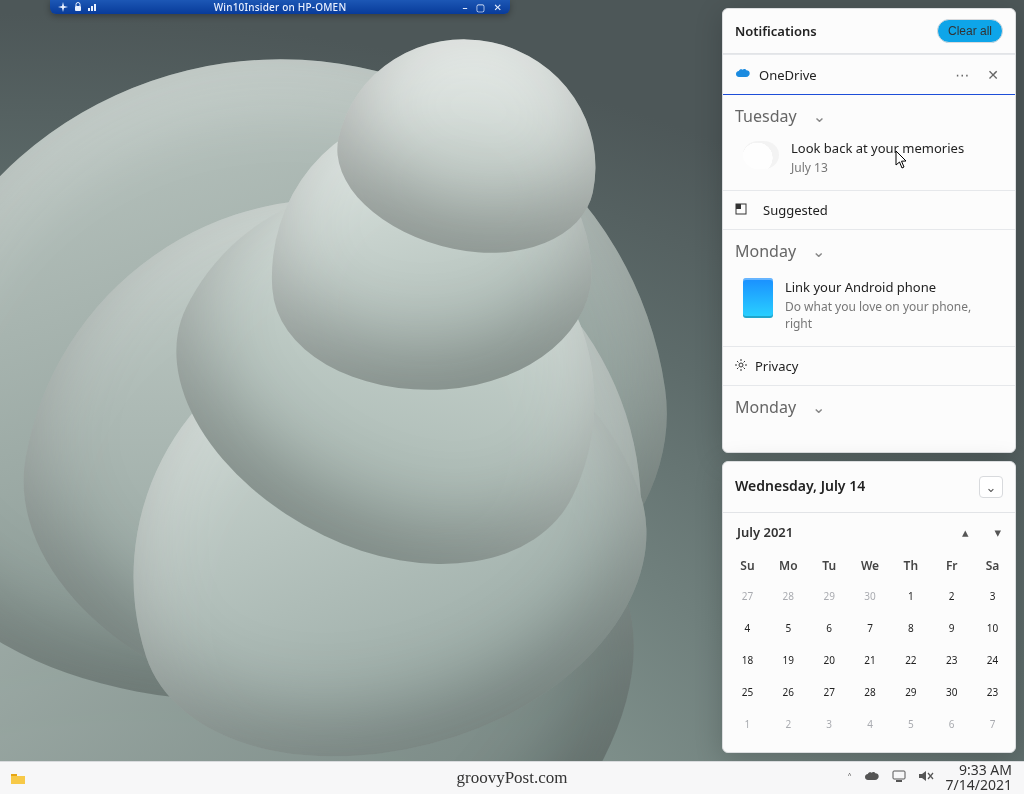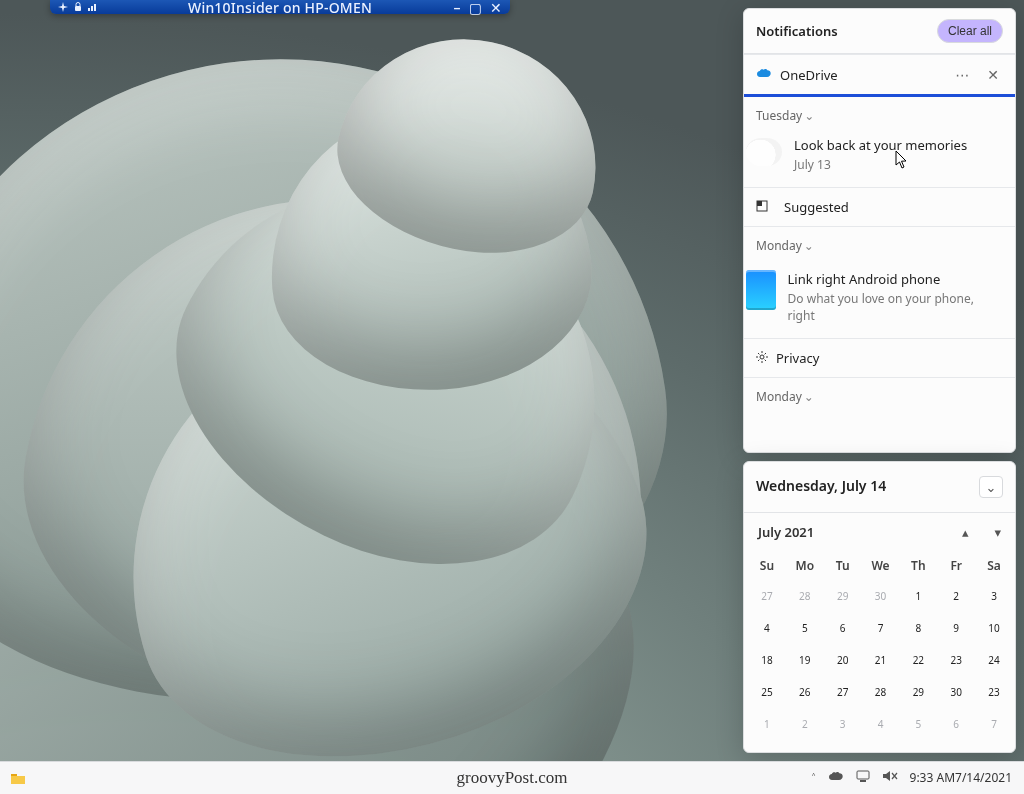--- a/index.html
+++ b/index.html
@@ -27,53 +27,53 @@
   .p5{left:270px;top:110px;width:320px;height:280px;background:linear-gradient(170deg,#dfe7e3,#a6b5af);transform:rotate(-4deg);}
   .p6{left:-260px;top:420px;width:900px;height:620px;background:linear-gradient(170deg,#a9b6b1,#6e7e7a);transform:rotate(-28deg);opacity:.9;}
   .p7{left:340px;top:40px;width:260px;height:210px;background:linear-gradient(165deg,#e7ece9,#b1beb8);transform:rotate(12deg);}
 
   
   .rdp-bar {
     position:absolute; top:0; left:50px; width:460px; height:14px;
     background: linear-gradient(#1c57b5,#083b9a);
     border-radius: 0 0 6px 6px; color:#eaf1ff;
     display:flex; align-items:center; gap:8px;
-    padding:0 8px; font-size:14px; letter-spacing:.2px; font-weight:500;
+    padding:0 8px; font-size:10px; letter-spacing:.2px; font-weight:500;
     box-shadow:0 2px 6px rgba(0,0,0,.3);
   }
   .rdp-bar .t-left{display:flex;gap:6px;align-items:center}
   .rdp-bar .title{position:absolute;left:0;right:0;text-align:center;pointer-events:none}
   .rdp-bar .t-right{margin-left:auto;display:flex;gap:8px;align-items:center}
   .rdp-bar svg{display:block}
 
   
   .flyout {
-    position:absolute; top:8px; right:8px; width:273px; bottom:41px;
+    position:absolute; top:8px; right:8px; width:294px; bottom:41px;
     display:flex; flex-direction:column; gap:8px;
   }
   .panel {
     background:#fcfcfc; border:1px solid #dcdee0; border-radius:6px;
     box-shadow:0 6px 28px rgba(0,0,0,.18);
   }
   
   .notif-panel{flex:1 1 auto; display:flex;flex-direction:column;}
   .notif-head{display:flex;align-items:center;justify-content:space-between;padding:10px 12px}
   .notif-title{font-weight:600;color:#222}
-  .clear-btn{background:#c4b5fd;border:1px solid #d8dadd;border-radius:12px;font-size:12px;padding:4px 10px;color:#333;cursor:pointer}
+  .clear-btn{background:#0ea5e9;border:1px solid #d8dadd;border-radius:12px;font-size:12px;padding:4px 10px;color:#333;cursor:pointer}
   .rule{height:1px;background:#e2e4e7;margin:0}
 
-  .app-row{display:flex;align-items:center;gap:8px;padding:10px 12px;border-top:1px solid #e6e8eb;border-bottom:3px solid #1d4ed8}
+  .app-row{display:flex;align-items:center;gap:8px;padding:10px 12px;border-top:1px solid #e6e8eb;border-bottom:1px solid #1d4ed8}
   .app-row .label{font-size:13px;color:#222}
   .app-row .spacer{flex:1}
   .app-row .dots{color:#666;font-size:14px;letter-spacing:2px;padding:0 4px;cursor:pointer}
   .app-row .x{color:#666;font-size:14px;cursor:pointer;padding:0 4px}
 
-  .day-row{display:flex;align-items:flex-end;gap:2px;padding:10px 12px;color:#666;font-size:12px}
+  .day-row{display:flex;align-items:flex-end;gap:16px;padding:10px 12px;color:#666;font-size:16px}
   .chev{color:#888}
-  .notif-item{display:flex;gap:12px;padding:2px 14px 14px 2px}
+  .notif-item{display:flex;gap:12px;padding:2px 14px 14px 20px}
   .thumb{width:36px;height:28px;border-radius:3px;margin-top:2px}
   .thumb.cloud{background:radial-gradient(circle at 40% 60%,#fff 55%,#f0f0f0 56%),#fff;opacity:.7;border-radius:50%/60%;}
   .item-main .h{font-size:13px;color:#222;margin-bottom:2px}
   .item-main .sub{font-size:12px;color:#777}
 
   .suggested{display:flex;align-items:center;gap:16px;padding:10px 12px;border-top:1px solid #e6e8eb;border-bottom:1px solid #e6e8eb;font-size:13px;color:#222}
   .phone-thumb{width:30px;height:40px;border-radius:3px;background:linear-gradient(#1a8fff,#2ad2ff);box-shadow:inset 0 2px 0 #ffffff55,inset 0 -2px 0 #00000033}
   .notif-item.phone{padding-top:6px}
 
   .privacy-row{display:flex;align-items:flex-start;gap:8px;padding:10px 12px;border-top:1px solid #e6e8eb;border-bottom:1px solid #e6e8eb;font-size:13px;color:#222}
@@ -93,21 +93,21 @@
   .wk div{height:32px;display:flex;align-items:center;justify-content:center;font-size:10px;color:#222}
   .wk div.muted{color:#a9abb0}
   .wk div.today{background:#0b74da;color:#fff;border-radius:50%;width:28px;height:28px;margin:auto;font-weight:600}
 
   
   .taskbar{position:absolute;left:0;right:0;bottom:0;height:33px;background:#f7f7f8;border-top:1px solid #d9dbde;display:flex;align-items:center}
   .taskbar .left{display:flex;gap:8px;align-items:center;padding-left:10px}
   .taskbar .fexp{width:14px;height:14px}
   .taskbar .center{position:absolute;left:0;right:0;text-align:center;font-family:Georgia,"Times New Roman",serif;font-size:17px;color:#333;pointer-events:none}
   .taskbar .tray{margin-left:auto;display:flex;align-items:center;gap:12px;padding-right:12px;color:#444}
-  .taskbar .clock{display:flex;align-items:flex-end;line-height:1.05;font-size:12px;color:#333}
+  .taskbar .clock{display:flex;flex-direction:column;align-items:flex-end;line-height:1.05;font-size:14px;color:#333}
 
   .cursor{position:absolute;left:895px;top:150px;width:14px;height:20px;pointer-events:none}
 </style>
 </head>
 <body>
 
 <div class="desktop">
   <div class="petal p6"></div>
   <div class="petal p1"></div>
   <div class="petal p2"></div>
@@ -187,21 +187,21 @@
       </span>
       <span>Suggested</span>
     </div>
     <div class="day-row">
       <span>Monday</span>
       <span class="chev">⌄</span>
     </div>
     <div class="notif-item phone">
       <div class="phone-thumb"></div>
       <div class="item-main">
-        <div class="h">Link right Android phone</div>
+        <div class="h">Link your Android phone</div>
         <div class="sub">Do what you love on your phone, right</div>
       </div>
     </div>
 
     <div class="privacy-row">
       <span>
         <svg width="12" height="12" viewBox="0 0 12 12">
             <circle cx="6" cy="6" r="2" fill="none" stroke="#333"></circle>
             <path d="M6 0v2M6 10v2M0 6h2M10 6h2M2 2l1.4 1.4M8.6 8.6L10 10M10 2 8.6 3.4M3.4 8.6 2 10" stroke="#333"></path>
           </svg>

